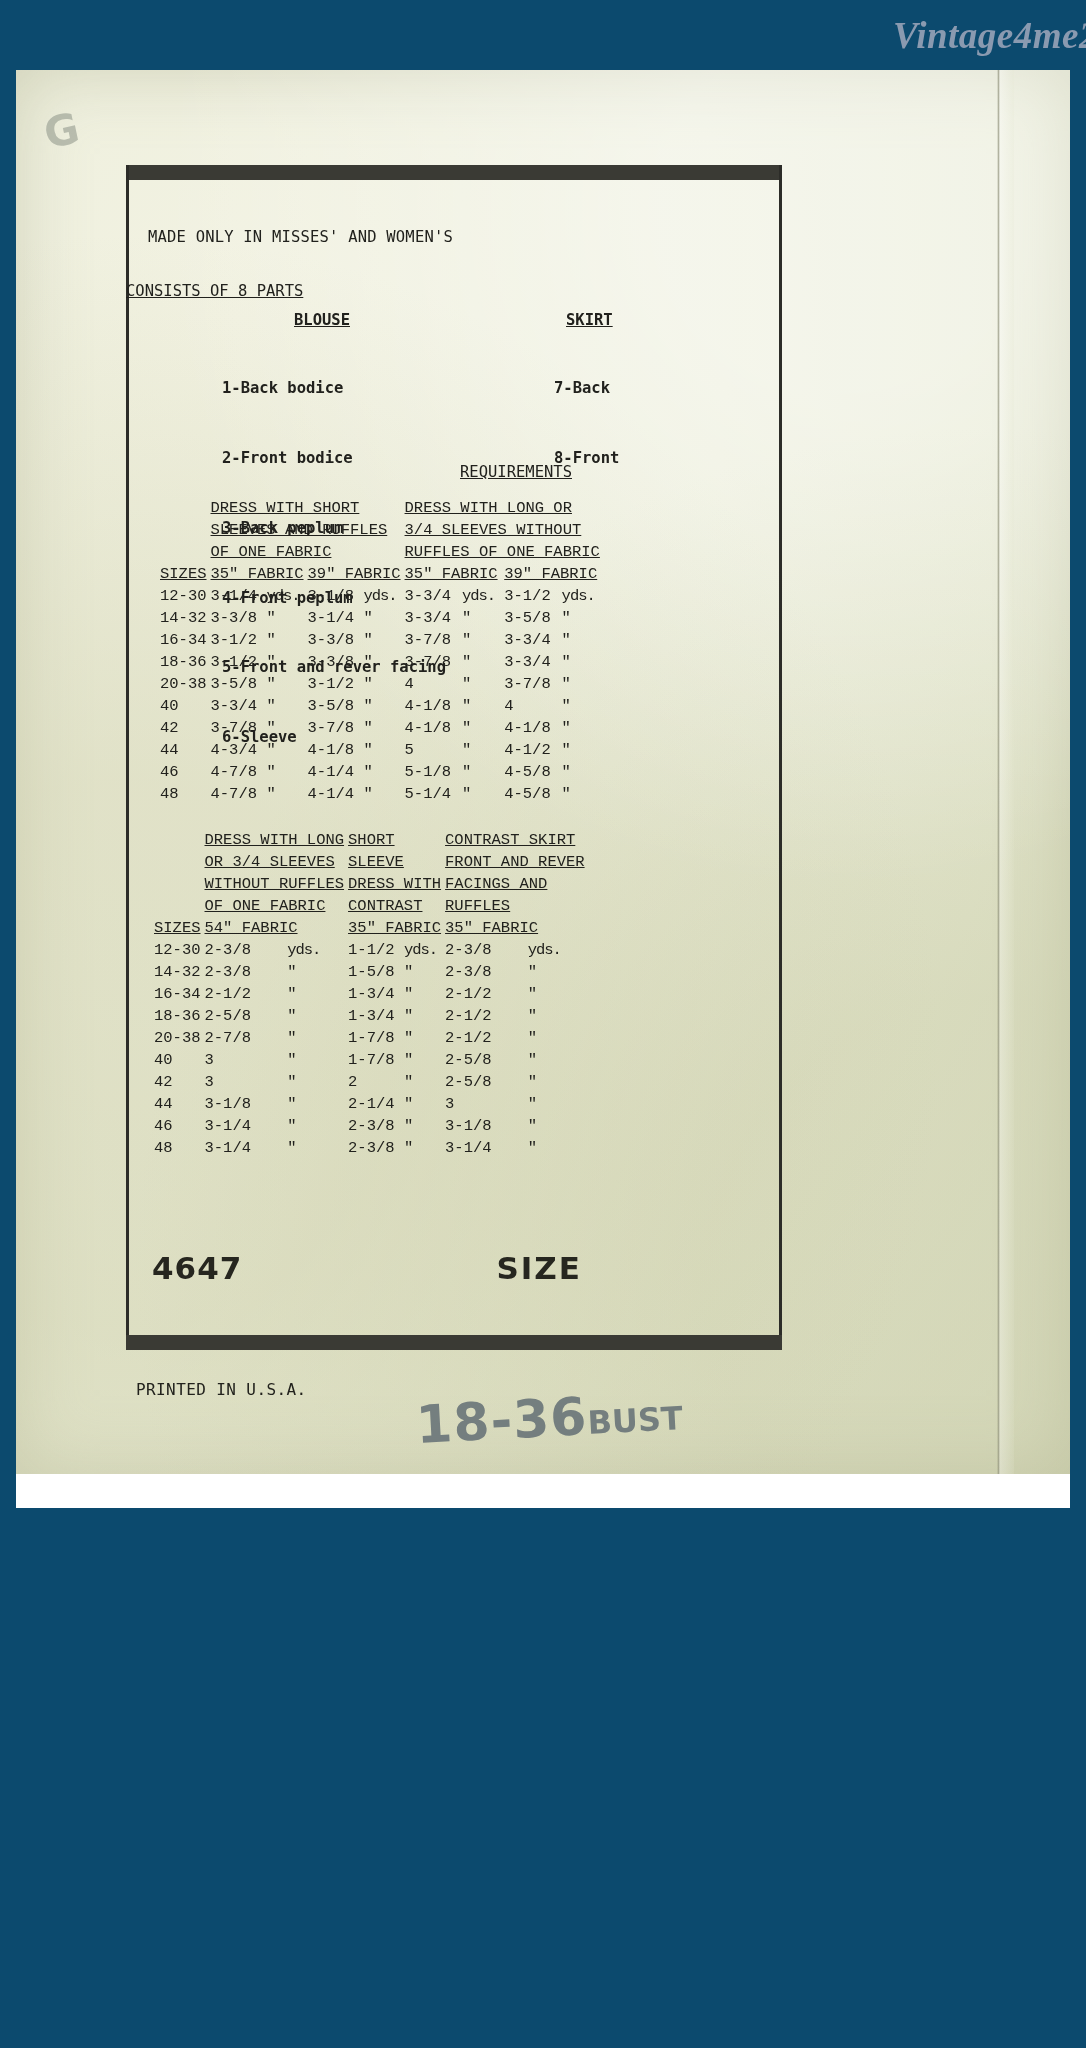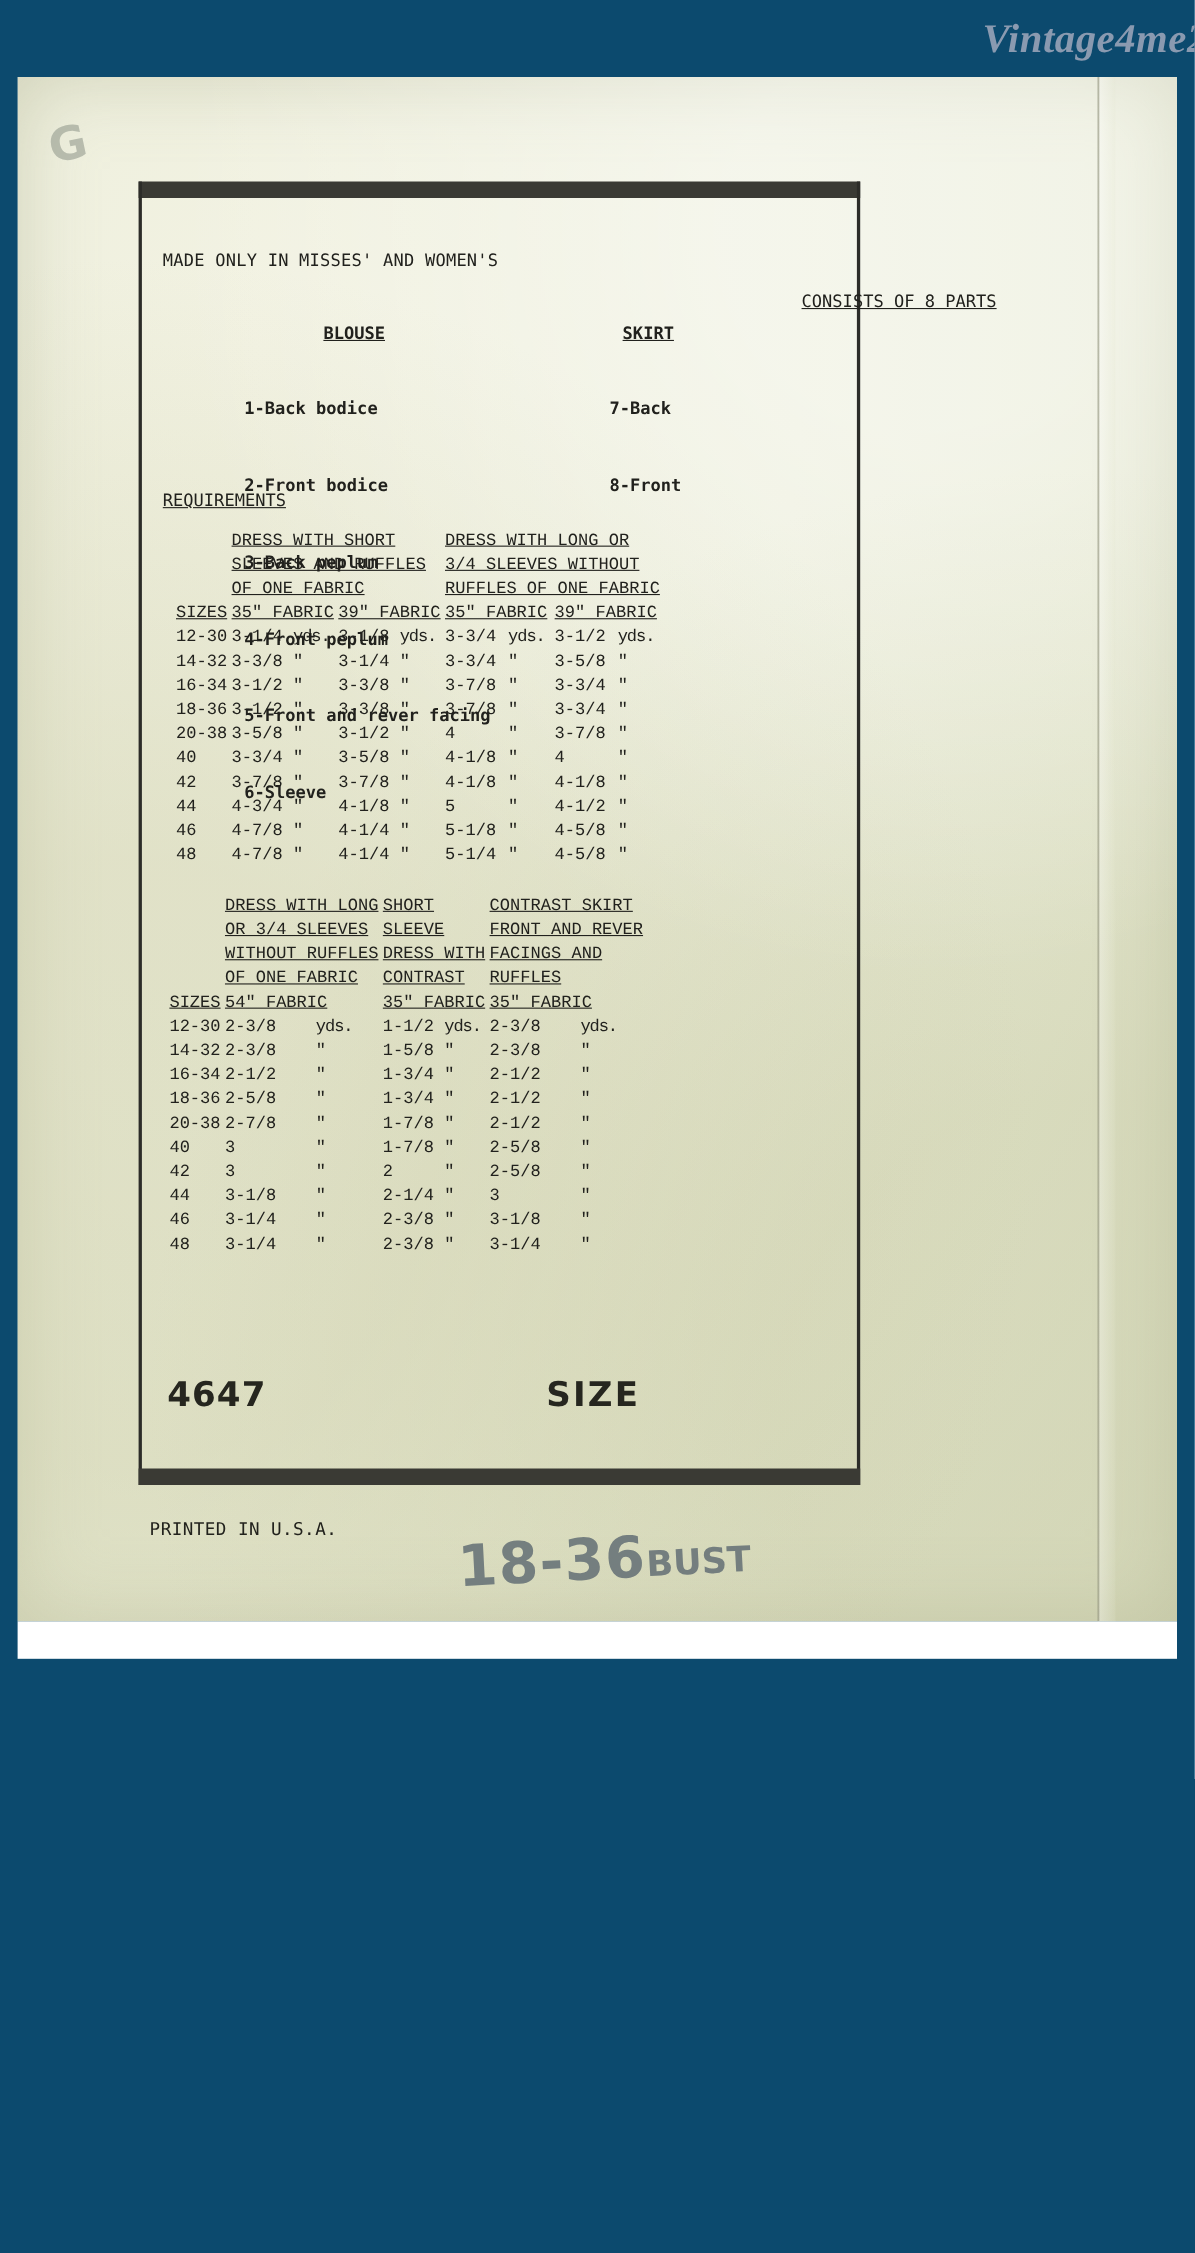--- a/index.html
+++ b/index.html
@@ -114,22 +114,22 @@
     line-height: 1.45;
   }
   .intro {
     margin: 38px 0 0 22px;
     white-space: pre;
     letter-spacing: 0.2px;
   }
   .u { text-decoration: underline; }
 
   .consists {
-    margin-top: 15px;
-    text-align: right;
+    margin-top: 32px;
+    text-align: left;
   }
   .parts-wrap {
     position: relative;
     margin-top: 6px;
     height: 150px;
     font-weight: bold;
   }
   .blouse-head {
     position: absolute;
     left: 168px;
@@ -148,23 +148,22 @@
     top: 0;
   }
   .skirt-list {
     position: absolute;
     left: 428px;
     top: 22px;
     white-space: pre;
     line-height: 1.5;
   }
   .req-title {
-    text-align: left;
+    text-align: center;
     margin-top: 2px;
-    margin-left: 22px;
   }
 
   table.tbl {
     border-collapse: collapse;
     font-size: 15.5px;
     font-family: Liberation Mono, monospace;
     line-height: 1.42;
   }
   table.tbl td, table.tbl th {
     padding: 0 2px;

